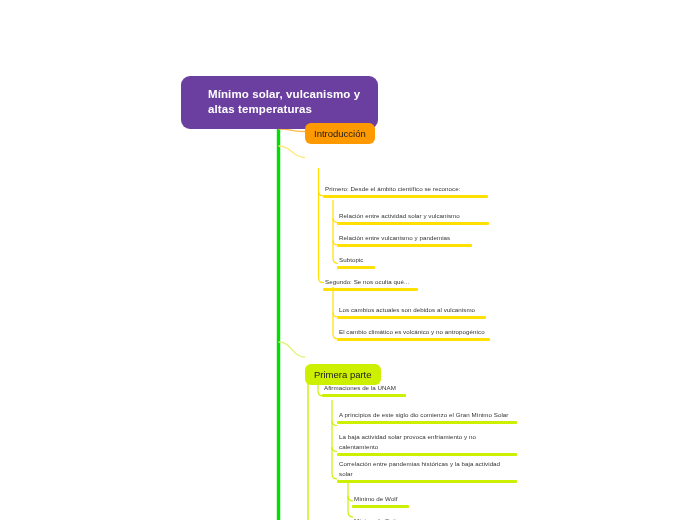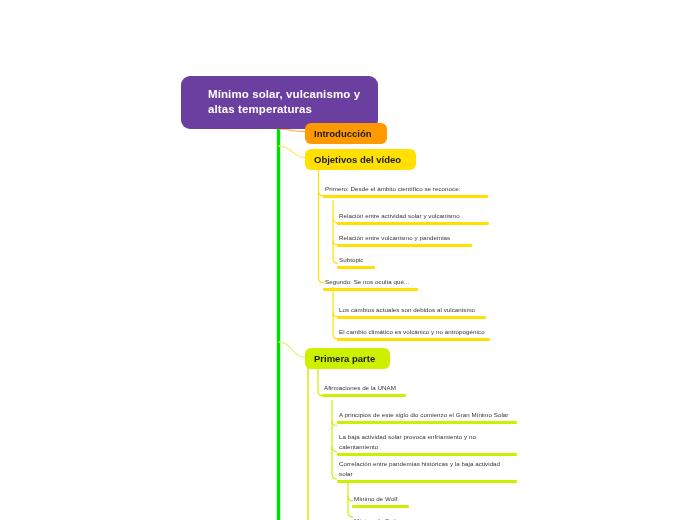--- a/index.html
+++ b/index.html
@@ -46,23 +46,23 @@
     line-height: 1.32;
     letter-spacing: 0.1px;
   }
 
   
   .pill {
     position: absolute;
     box-sizing: border-box;
     border-radius: 6px;
     font-size: 9.5px;
-    font-weight: bold;
+    font-weight: normal;
     color: #1b1b1b;
-    padding: 5px 15px 5px 9px;
+    padding: 5px 9px 5px 9px;
     line-height: 1.2;
     white-space: nowrap;
   }
   .pill-orange { background: #ff9900; }
   .pill-yellow { background: #ffe000; }
   .pill-lime   { background: #ccf000; }
 
   
   .leaf {
     position: absolute;
@@ -123,25 +123,22 @@
   </svg>
 
   <div class="root-node">
     <span>Mínimo solar, vulcanismo y altas temperaturas</span>
   </div>
 
   <div class="pill pill-orange" style="left:305px; top:123px;">
     <span>Introducción</span>
   </div>
 
-  <div class="pill pill-yellow" style="left:305px; top:149px;">
-    <span>Objetivos del vídeo</span>
-  </div>
-
-  <div class="pill pill-lime" style="left:305px; top:348px;">
+
+  <div class="pill pill-lime" style="left:305px; top:364px;">
     <span>Primera parte</span>
   </div>
 
   <div class="leaf" style="left:323px; top:184px; width:165px;">
     <span class="leaf-text">Primero: Desde el ámbito científico se reconoce:</span>
     <span class="leaf-bar bar-yellow"></span>
   </div>
 
   <div class="leaf" style="left:337px; top:211px; width:152px;">
     <span class="leaf-text">Relación entre actividad solar y vulcanismo</span>

